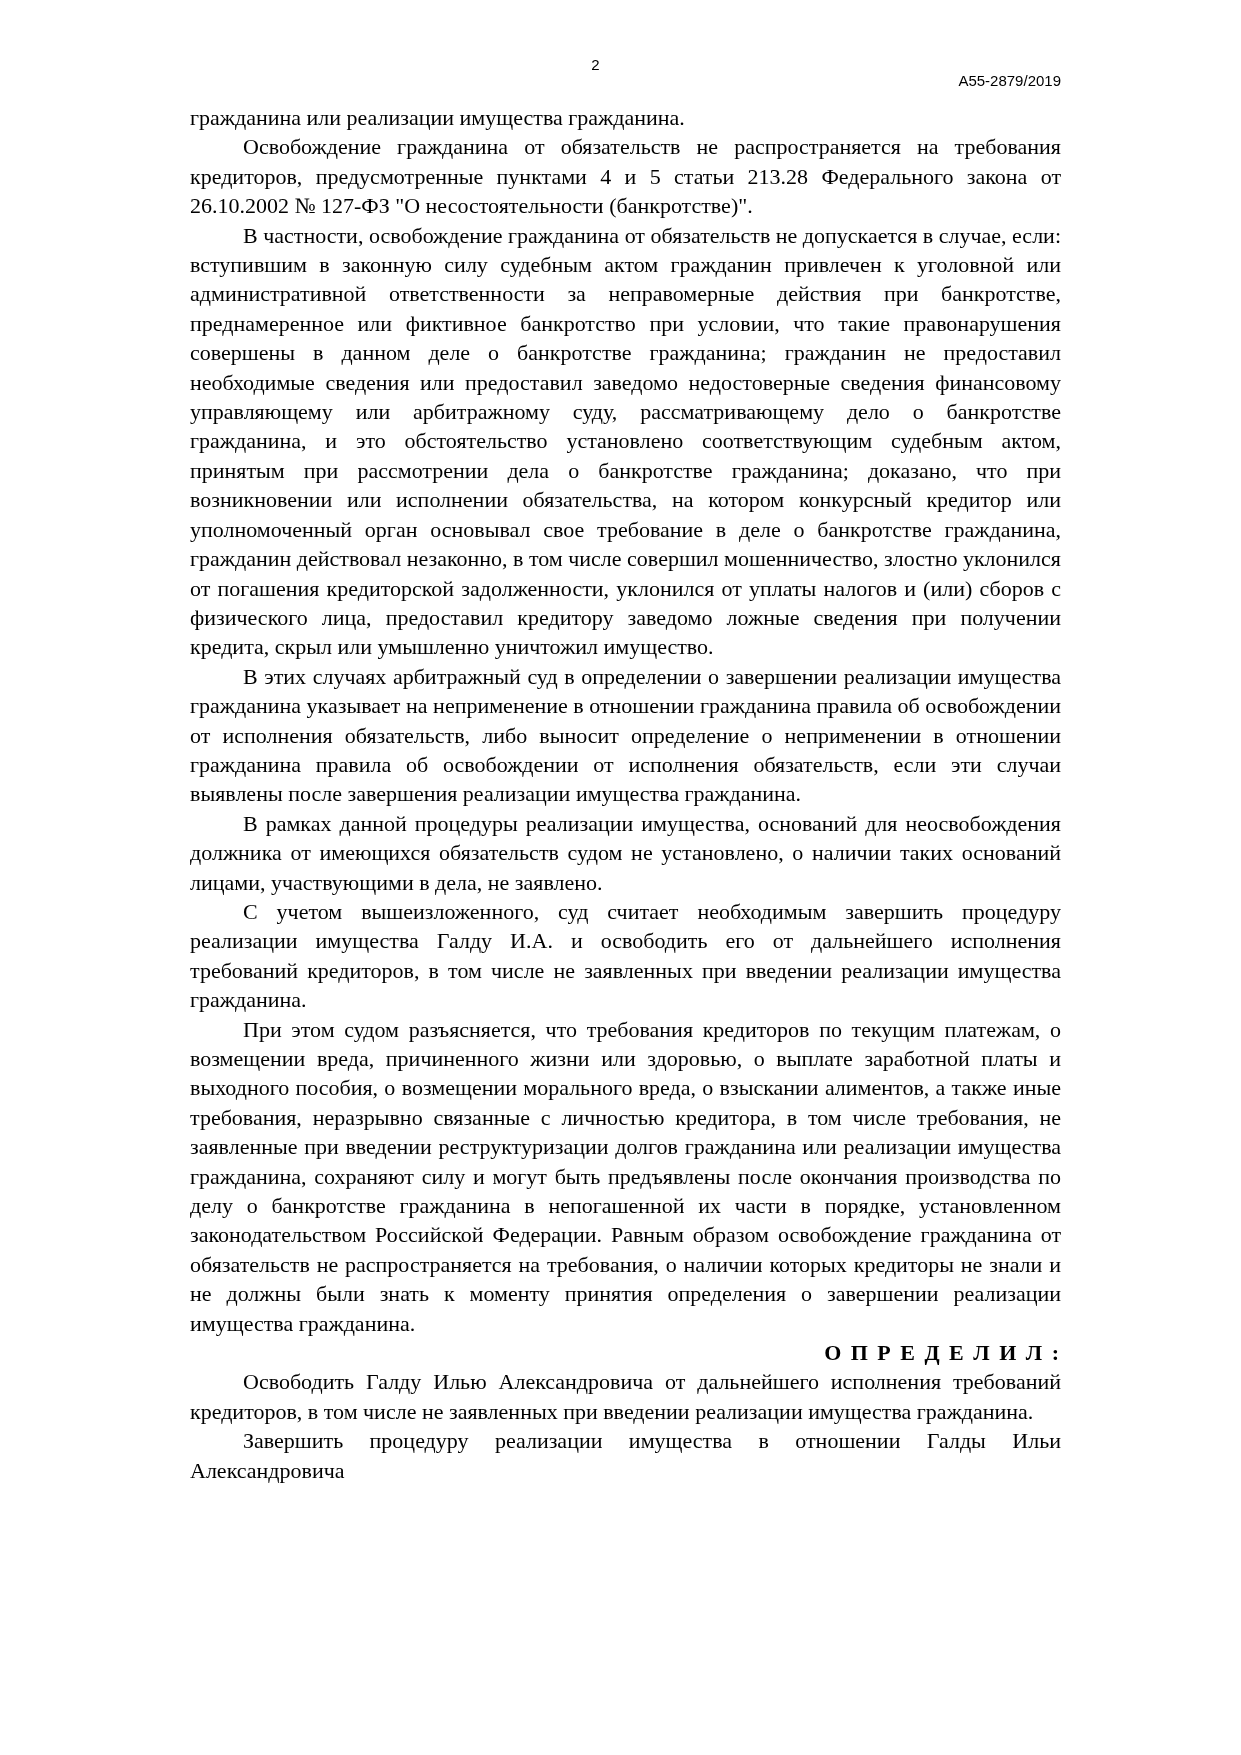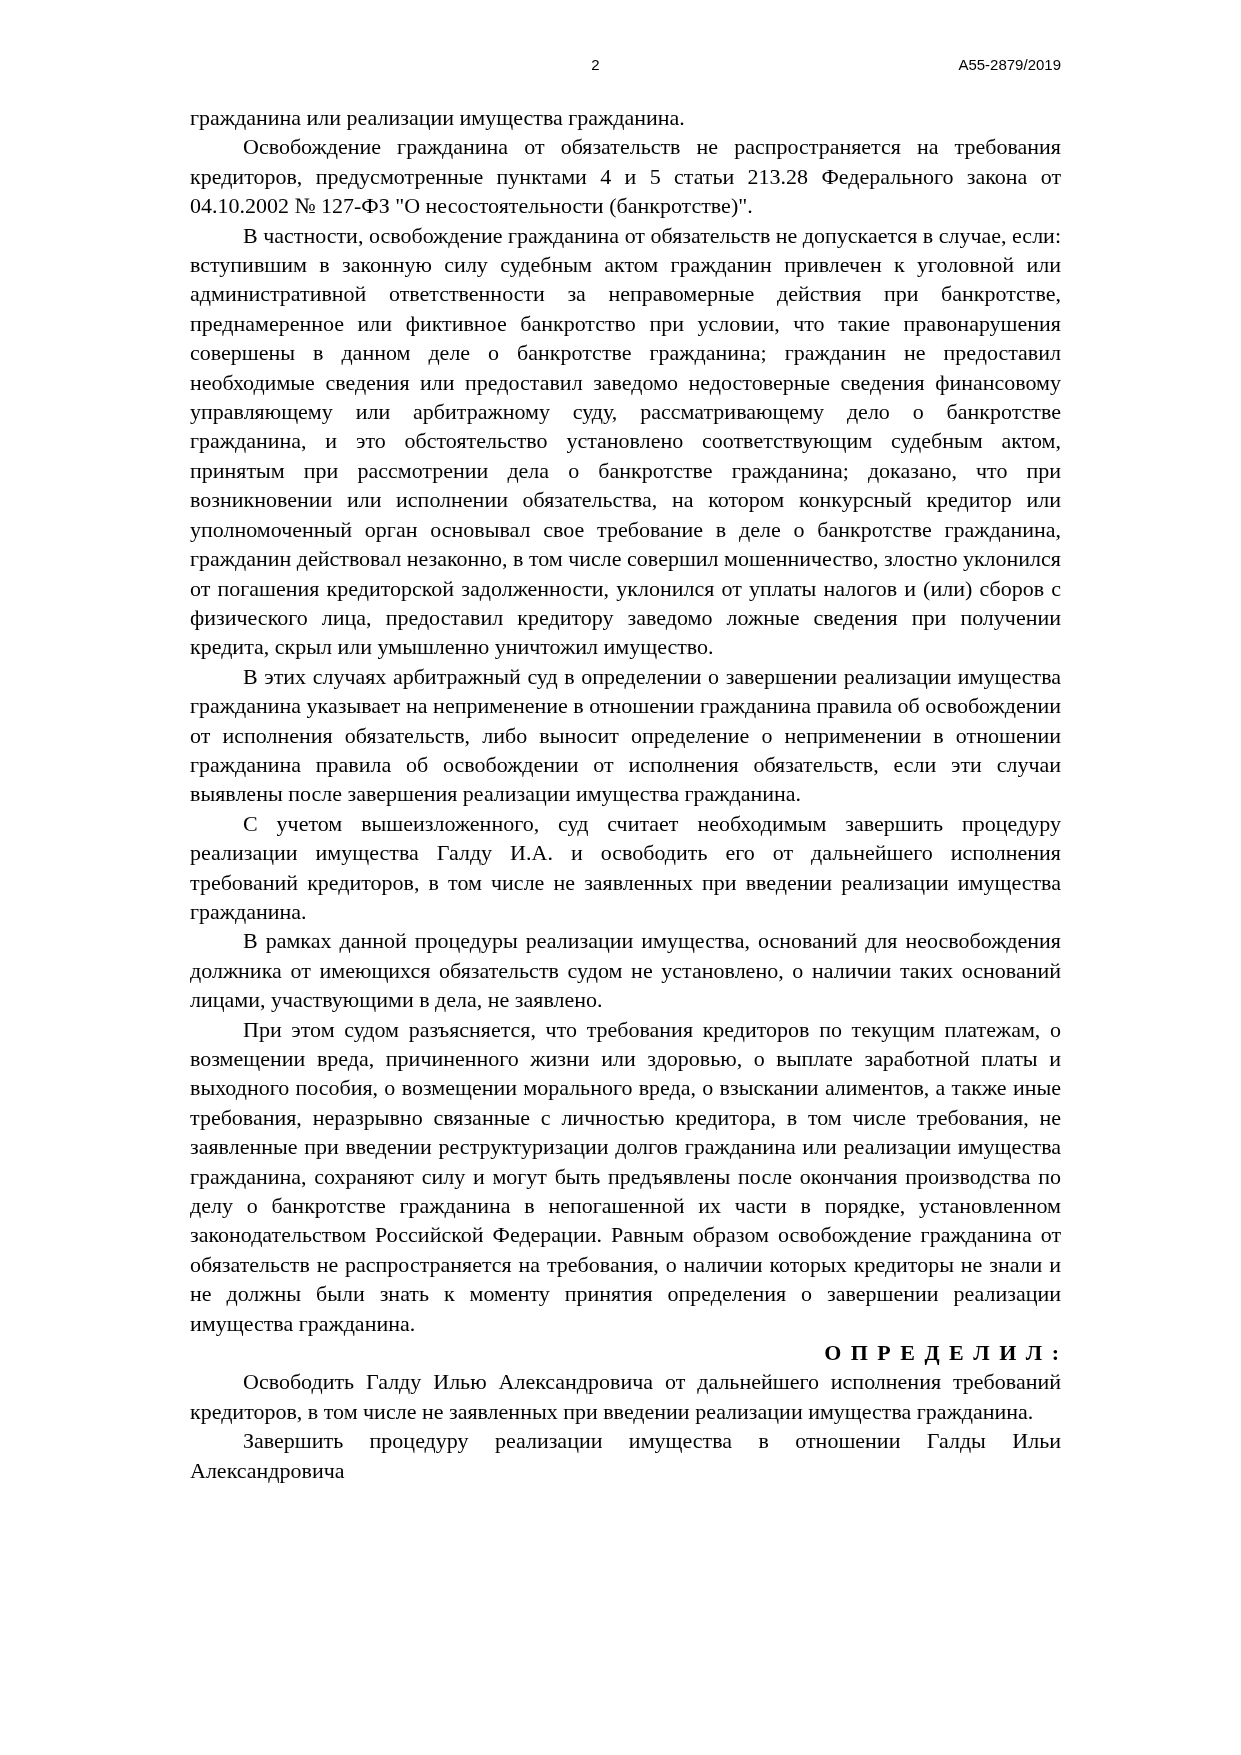--- a/index.html
+++ b/index.html
@@ -29,21 +29,21 @@
   .page-number {
     position: absolute;
     left: 0;
     right: 60px;
     top: 0;
     text-align: center;
   }
   .case-number {
     position: absolute;
     right: 0;
-    top: 0;
+    top: 16px;
     text-align: right;
   }
   .content {
     position: absolute;
     top: 103px;
     left: 190px;
     width: 871px;
     font-size: 22px;
     line-height: 29.4px;
     text-align: justify;
@@ -70,25 +70,25 @@
 
 <div class="page">
 
   <div class="header">
     <div class="page-number">2</div>
     <div class="case-number">А55-2879/2019</div>
   </div>
 
   <div class="content">
     <p class="no-indent">гражданина или реализации имущества гражданина.</p>
-    <p>Освобождение гражданина от обязательств не распространяется на требования кредиторов, предусмотренные пунктами 4 и 5 статьи 213.28 Федерального закона от 04.10.2002 № 127-ФЗ "О несостоятельности (банкротстве)".</p>
+    <p>Освобождение гражданина от обязательств не распространяется на требования кредиторов, предусмотренные пунктами 4 и 5 статьи 213.28 Федерального закона от 26.10.2002 № 127-ФЗ "О несостоятельности (банкротстве)".</p>
     <p>В частности, освобождение гражданина от обязательств не допускается в случае, если: вступившим в законную силу судебным актом гражданин привлечен к уголовной или административной ответственности за неправомерные действия при банкротстве, преднамеренное или фиктивное банкротство при условии, что такие правонарушения совершены в данном деле о банкротстве гражданина; гражданин не предоставил необходимые сведения или предоставил заведомо недостоверные сведения финансовому управляющему или арбитражному суду, рассматривающему дело о банкротстве гражданина, и это обстоятельство установлено соответствующим судебным актом, принятым при рассмотрении дела о банкротстве гражданина; доказано, что при возникновении или исполнении обязательства, на котором конкурсный кредитор или уполномоченный орган основывал свое требование в деле о банкротстве гражданина, гражданин действовал незаконно, в том числе совершил мошенничество, злостно уклонился от погашения кредиторской задолженности, уклонился от уплаты налогов и (или) сборов с физического лица, предоставил кредитору заведомо ложные сведения при получении кредита, скрыл или умышленно уничтожил имущество.</p>
     <p>В этих случаях арбитражный суд в определении о завершении реализации имущества гражданина указывает на неприменение в отношении гражданина правила об освобождении от исполнения обязательств, либо выносит определение о неприменении в отношении гражданина правила об освобождении от исполнения обязательств, если эти случаи выявлены после завершения реализации имущества гражданина.</p>
+    <p>В рамках данной процедуры реализации имущества, оснований для неосвобождения должника от имеющихся обязательств судом не установлено, о наличии таких оснований лицами, участвующими в дела, не заявлено.</p>
     <p>С учетом вышеизложенного, суд считает необходимым завершить процедуру реализации имущества Галду И.А. и освободить его от дальнейшего исполнения требований кредиторов, в том числе не заявленных при введении реализации имущества гражданина.</p>
-    <p>В рамках данной процедуры реализации имущества, оснований для неосвобождения должника от имеющихся обязательств судом не установлено, о наличии таких оснований лицами, участвующими в дела, не заявлено.</p>
     <p>При этом судом разъясняется, что требования кредиторов по текущим платежам, о возмещении вреда, причиненного жизни или здоровью, о выплате заработной платы и выходного пособия, о возмещении морального вреда, о взыскании алиментов, а также иные требования, неразрывно связанные с личностью кредитора, в том числе требования, не заявленные при введении реструктуризации долгов гражданина или реализации имущества гражданина, сохраняют силу и могут быть предъявлены после окончания производства по делу о банкротстве гражданина в непогашенной их части в порядке, установленном законодательством Российской Федерации. Равным образом освобождение гражданина от обязательств не распространяется на требования, о наличии которых кредиторы не знали и не должны были знать к моменту принятия определения о завершении реализации имущества гражданина.</p>
 
     <p class="ruling-heading">О П Р Е Д Е Л И Л :</p>
 
     <p>Освободить Галду Илью Александровича от дальнейшего исполнения требований кредиторов, в том числе не заявленных при введении реализации имущества гражданина.</p>
     <p>Завершить процедуру реализации имущества в отношении Галды Ильи Александровича</p>
   </div>
 
 </div>
 

